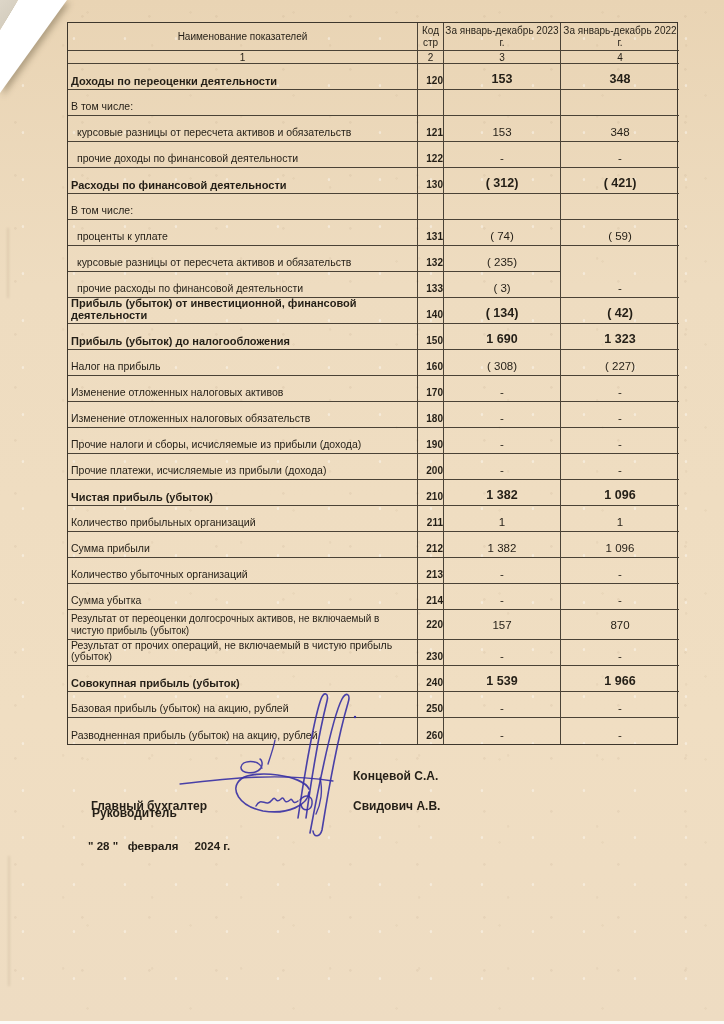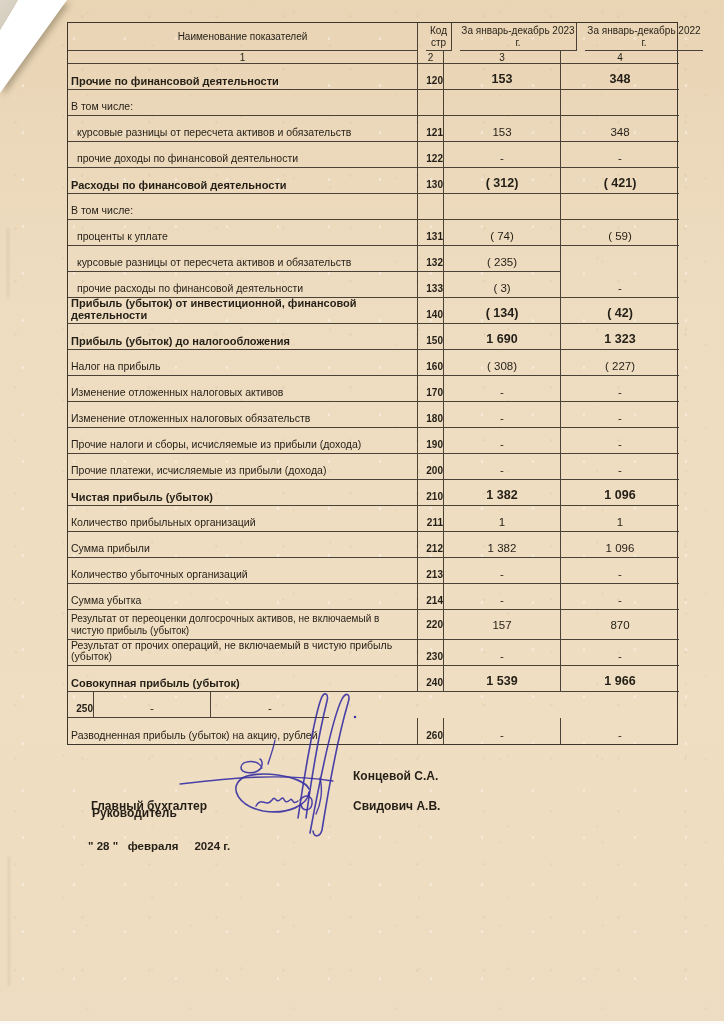--- a/index.html
+++ b/index.html
@@ -42,21 +42,21 @@
     color:#231e16;
   }
   .thead,.numrow,.trow{display:flex;}
   .cell{box-sizing:border-box;flex:0 0 auto;display:flex;overflow:hidden;}
   .bR{border-right:1.3px solid #4a4236;}
   .bB{border-bottom:1.3px solid #4a4236;}
   .w-name{width:350px;}
   .w-code{width:26px;}
   .w-v1{width:117px;}
   .w-v2{width:118px;}
-  .thead{height:28px;gap:8px;}
+  .thead{height:28px;}
   .thead .cell{align-items:center;justify-content:center;text-align:center;font-size:10px;line-height:1.18;}
   .numrow{height:13px;}
   .numrow .cell{align-items:center;justify-content:center;font-size:10px;}
   .trow{height:26px;}
   .trow .cell{align-items:flex-end;padding-bottom:2px;}
   .trow .name{padding-left:3px;padding-right:2px;font-size:10.5px;line-height:1.1;}
   .trow .name.indent{padding-left:9px;}
   .trow .code{justify-content:flex-end;font-weight:700;font-size:10px;padding-bottom:3px;}
   .trow .val{justify-content:center;font-size:11.5px;padding-bottom:3px;}
   .trow.bold .name{font-weight:700;font-size:11px;}
@@ -108,21 +108,21 @@
     <div class="cell w-v1 bR bB">
         <span>3</span>
       </div>
     <div class="cell w-v2 bB">
         <span>4</span>
       </div>
   </div>
   <div id="rows">
       <div class="trow bold">
         <div class="cell name w-name bR bB">
-          <span>Прочие по финансовой деятельности</span>
+          <span>Доходы по переоценки деятельности</span>
         </div>
         <div class="cell code w-code bR bB">
           <span>120</span>
         </div>
         <div class="cell val w-v1 bR bB">
           <span>153</span>
         </div>
         <div class="cell val w-v2 bB">
           <span>348</span>
         </div>
@@ -440,20 +440,23 @@
           <span>240</span>
         </div>
         <div class="cell val w-v1 bR bB">
           <span>1 539</span>
         </div>
         <div class="cell val w-v2 bB">
           <span>1 966</span>
         </div>
       </div>
       <div class="trow">
+        <div class="cell name w-name bR bB">
+          <span>Базовая прибыль (убыток) на акцию, рублей</span>
+        </div>
         <div class="cell code w-code bR bB">
           <span>250</span>
         </div>
         <div class="cell val w-v1 bR bB">
           <span>-</span>
         </div>
         <div class="cell val w-v2 bB">
           <span>-</span>
         </div>
       </div>

